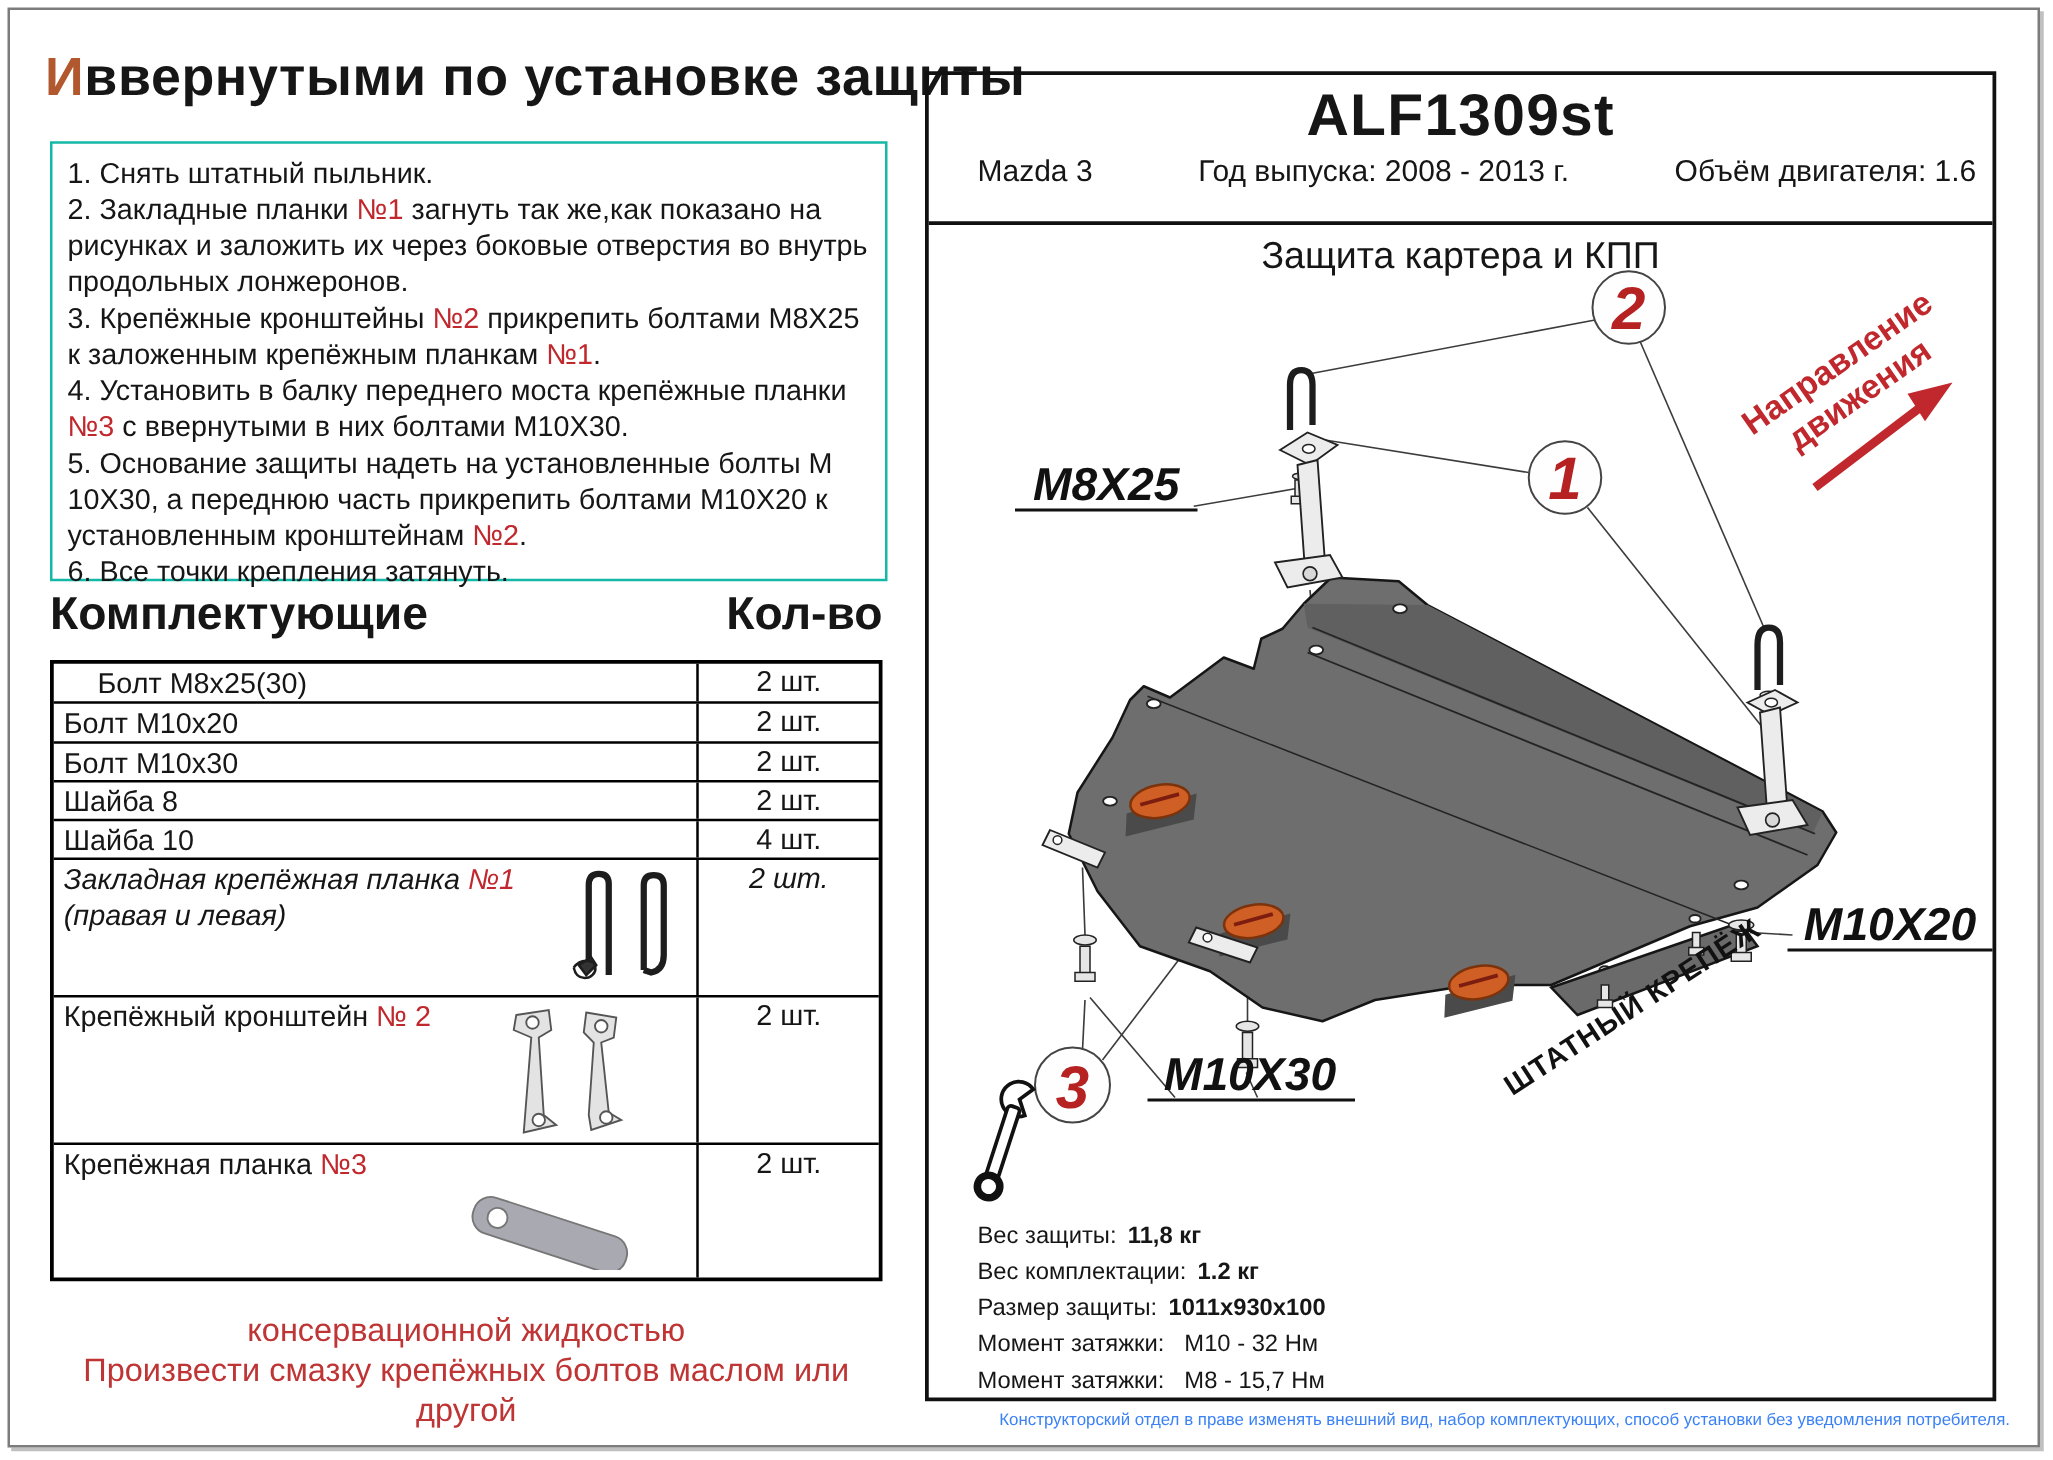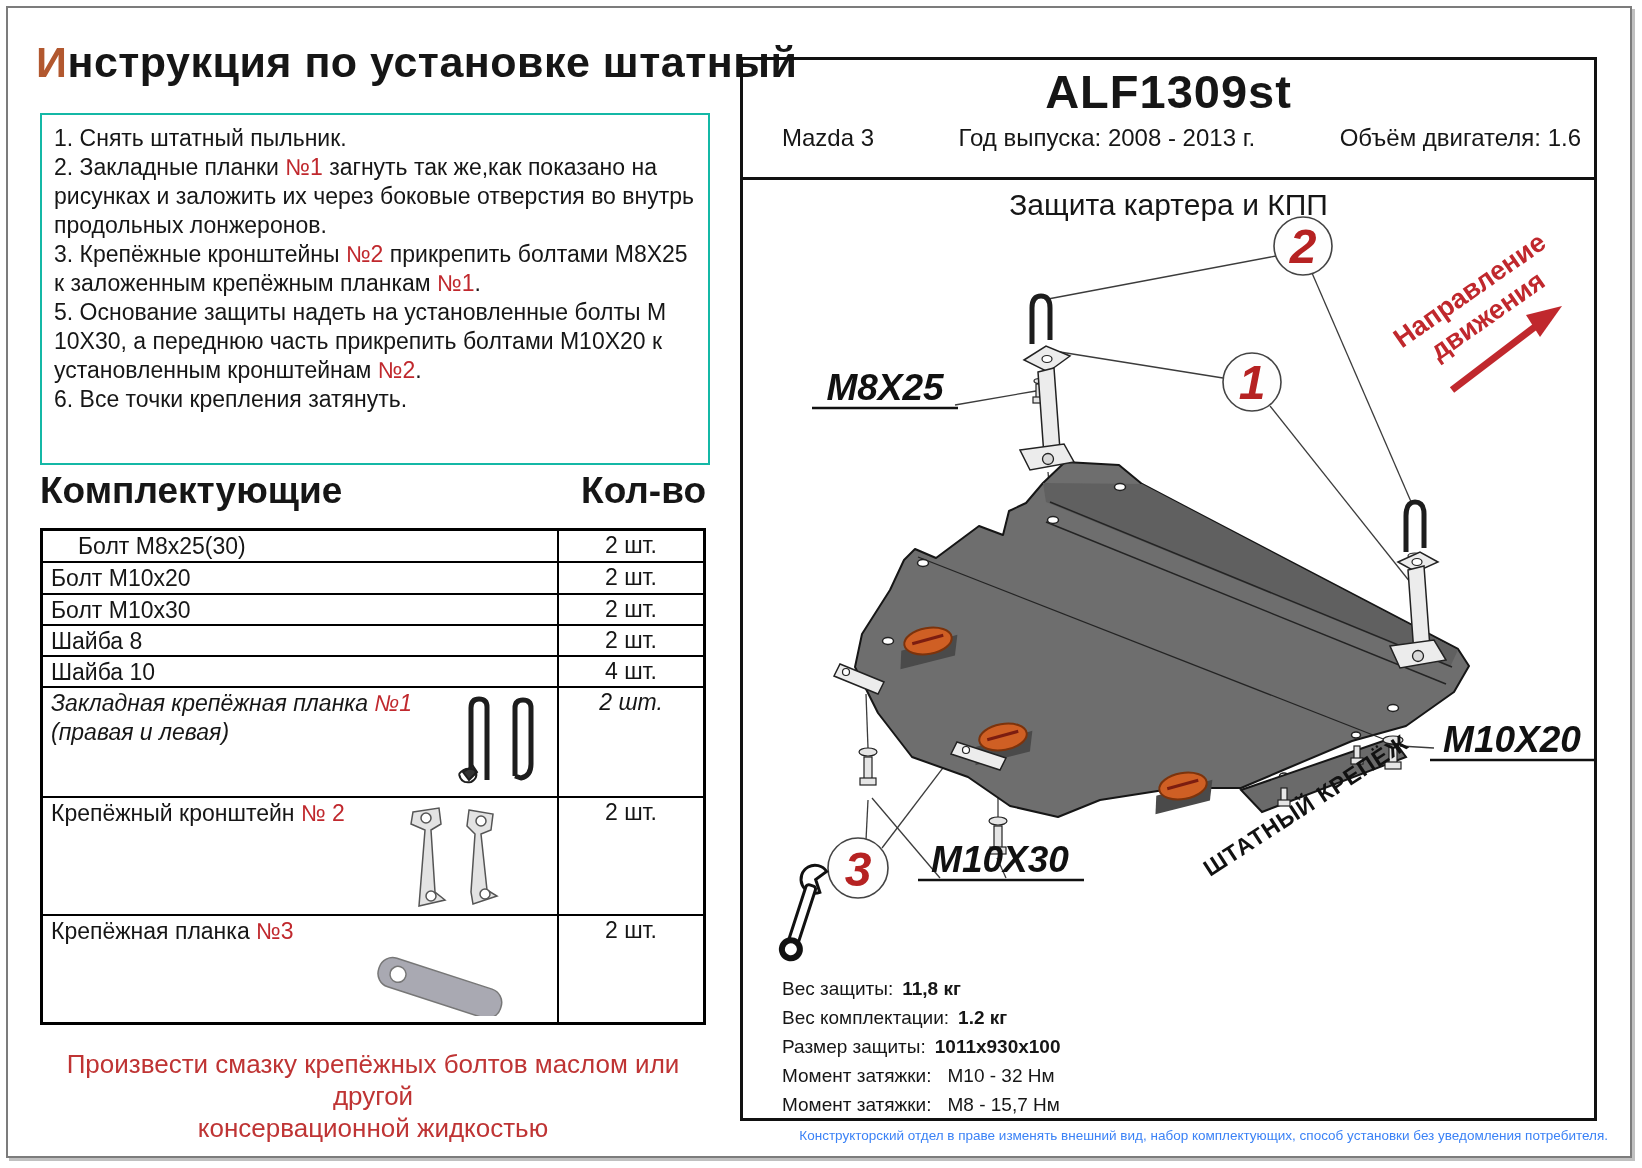--- a/index.html
+++ b/index.html
@@ -40,27 +40,28 @@
   .footer-note{right:34px;top:1128px;font-size:13.5px;color:#3b82f6;}
   svg{display:block;}
   .diagram-svg{left:0;top:0;pointer-events:none;}
 </style>
 </head>
 <body>
 
 <div class="page-border"></div>
 
 <div class="abs doc-title">
-  <span class="accent">И</span><span>нструкция по установке штатный</span>
+  <span class="accent">И</span><span>ввернутыми по установке защиты</span>
 </div>
 
 <div class="abs instr-box">
   <p><span>1. Снять штатный пыльник.</span></p>
   <p><span>2. Закладные планки </span><span class="red">№1</span><span> загнуть так же,как показано на рисунках и заложить их через боковые отверстия во внутрь продольных лонжеронов.</span></p>
   <p><span>3. Крепёжные кронштейны </span><span class="red">№2</span><span> прикрепить болтами М8Х25 к заложенным крепёжным планкам </span><span class="red">№1</span><span>.</span></p>
+  <p><span>4. Установить в балку переднего моста крепёжные планки </span><span class="red">№3</span><span> с ввернутыми в них болтами М10Х30.</span></p>
   <p><span>5. Основание защиты надеть на установленные болты М 10Х30, а переднюю часть прикрепить болтами М10Х20 к установленным кронштейнам </span><span class="red">№2</span><span>.</span></p>
   <p><span>6. Все точки крепления затянуть.</span></p>
 </div>
 
 <div class="abs parts-head">
   <span>Комплектующие</span>
   <span>Кол-во</span>
 </div>
 
 <div class="abs parts-table">
@@ -123,22 +124,22 @@
       <g transform="rotate(18 60 40)">
         <rect x="18" y="22" width="128" height="30" rx="14" fill="#a9a9b2" stroke="#777" stroke-width="1.5"></rect>
         <circle cx="38" cy="37" r="8" fill="#fff" stroke="#777" stroke-width="1.5"></circle>
       </g>
     </svg>
     <div class="pqty">2 шт.</div>
   </div>
 </div>
 
 <div class="abs grease-note">
+  <div>консервационной жидкостью</div>
   <div>Произвести смазку крепёжных болтов маслом или другой</div>
-  <div>консервационной жидкостью</div>
 </div>
 
 <div class="abs panel"></div>
 <div class="abs panel-code">ALF1309st</div>
 <div class="abs panel-sub">
   <span>Mazda 3</span>
   <span>Год выпуска: 2008 - 2013 г.</span>
   <span>Объём двигателя: 1.6</span>
 </div>
 <div class="abs panel-divider"></div>

